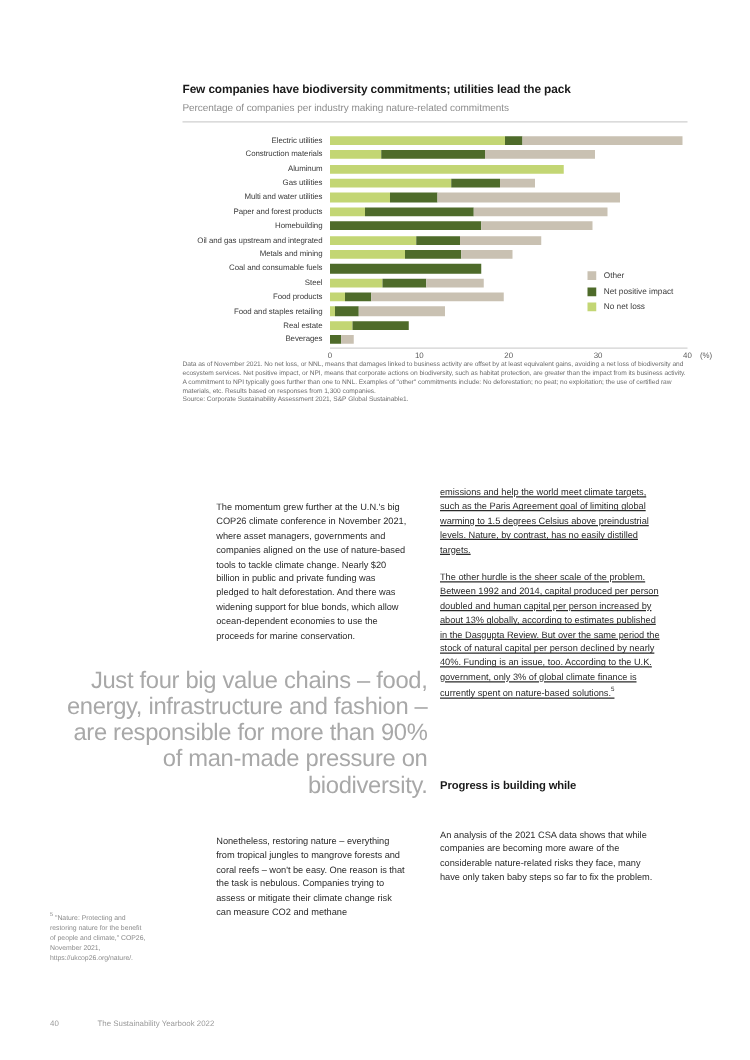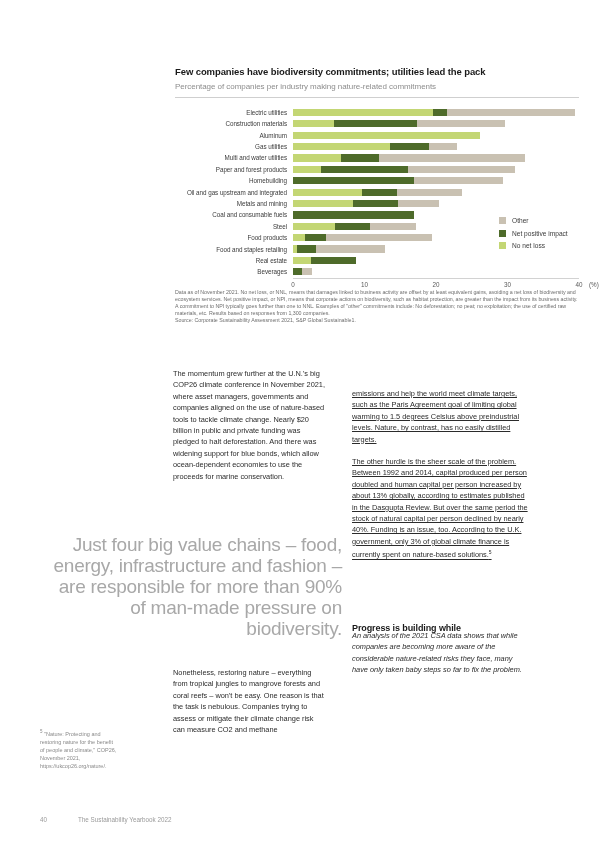--- a/index.html
+++ b/index.html
@@ -7,21 +7,21 @@
   body {
     width:600px; height:848px;
     background:#ffffff;
     font-family:"Liberation Sans", sans-serif;
     color:#231f20;
     position:relative;
     overflow:hidden;
   }
 
   
-  .chart-block { position:absolute; left:146px; top:66px; width:404px;margin-left:29px; }
+  .chart-block { position:absolute; left:146px; top:66px; width:404px; }
   .chart-title {
     font-size:9.5px; font-weight:bold; color:#1a1a1a;
     letter-spacing:-0.1px; line-height:12px; margin:0 0 4px 0;
   }
   .chart-subtitle {
     font-size:8px; color:#8d8d8d; line-height:10px; margin:0 0 5px 0;
     letter-spacing:-0.05px;
   }
   .chart-rule { height:1px; background:#cfcfcf; width:100%; margin-bottom:9px; }
 
@@ -56,24 +56,24 @@
 
   .chart-notes {
     margin-top:10px; font-size:5.3px; line-height:6.9px;
     color:#6e6e6e; letter-spacing:-0.03px; width:404px;
   }
   .chart-notes p { margin:0; }
 
   
   .col { position:absolute; font-size:7.4px; line-height:11.4px; color:#2b2b2b; letter-spacing:-0.02px; }
   .col p { margin:0 0 11px 0; }
-  .col-left-1  { left:173px; top:368px; width:152px; }
+  .col-left-1  { left:173px; top:400px; width:152px; }
   .col-right-1 { left:352px; top:388px; width:176px;text-decoration:underline; }
   .col-left-2  { left:173px; top:667px; width:152px; }
-  .col-right-2 { left:352px; top:630px; width:176px;font-style:italic; }
+  .col-right-2 { left:352px; top:662px; width:176px; }
 
   .h2 {
     position:absolute; left:352px; top:623px; width:176px;
     font-size:9px; font-weight:bold; color:#1a1a1a; letter-spacing:-0.1px;
   }
 
   .pullquote {
     position:absolute; left:42px; top:534px; width:300px;
     font-size:19px; line-height:21px; color:#a8a8a8;
     letter-spacing:-0.25px;

